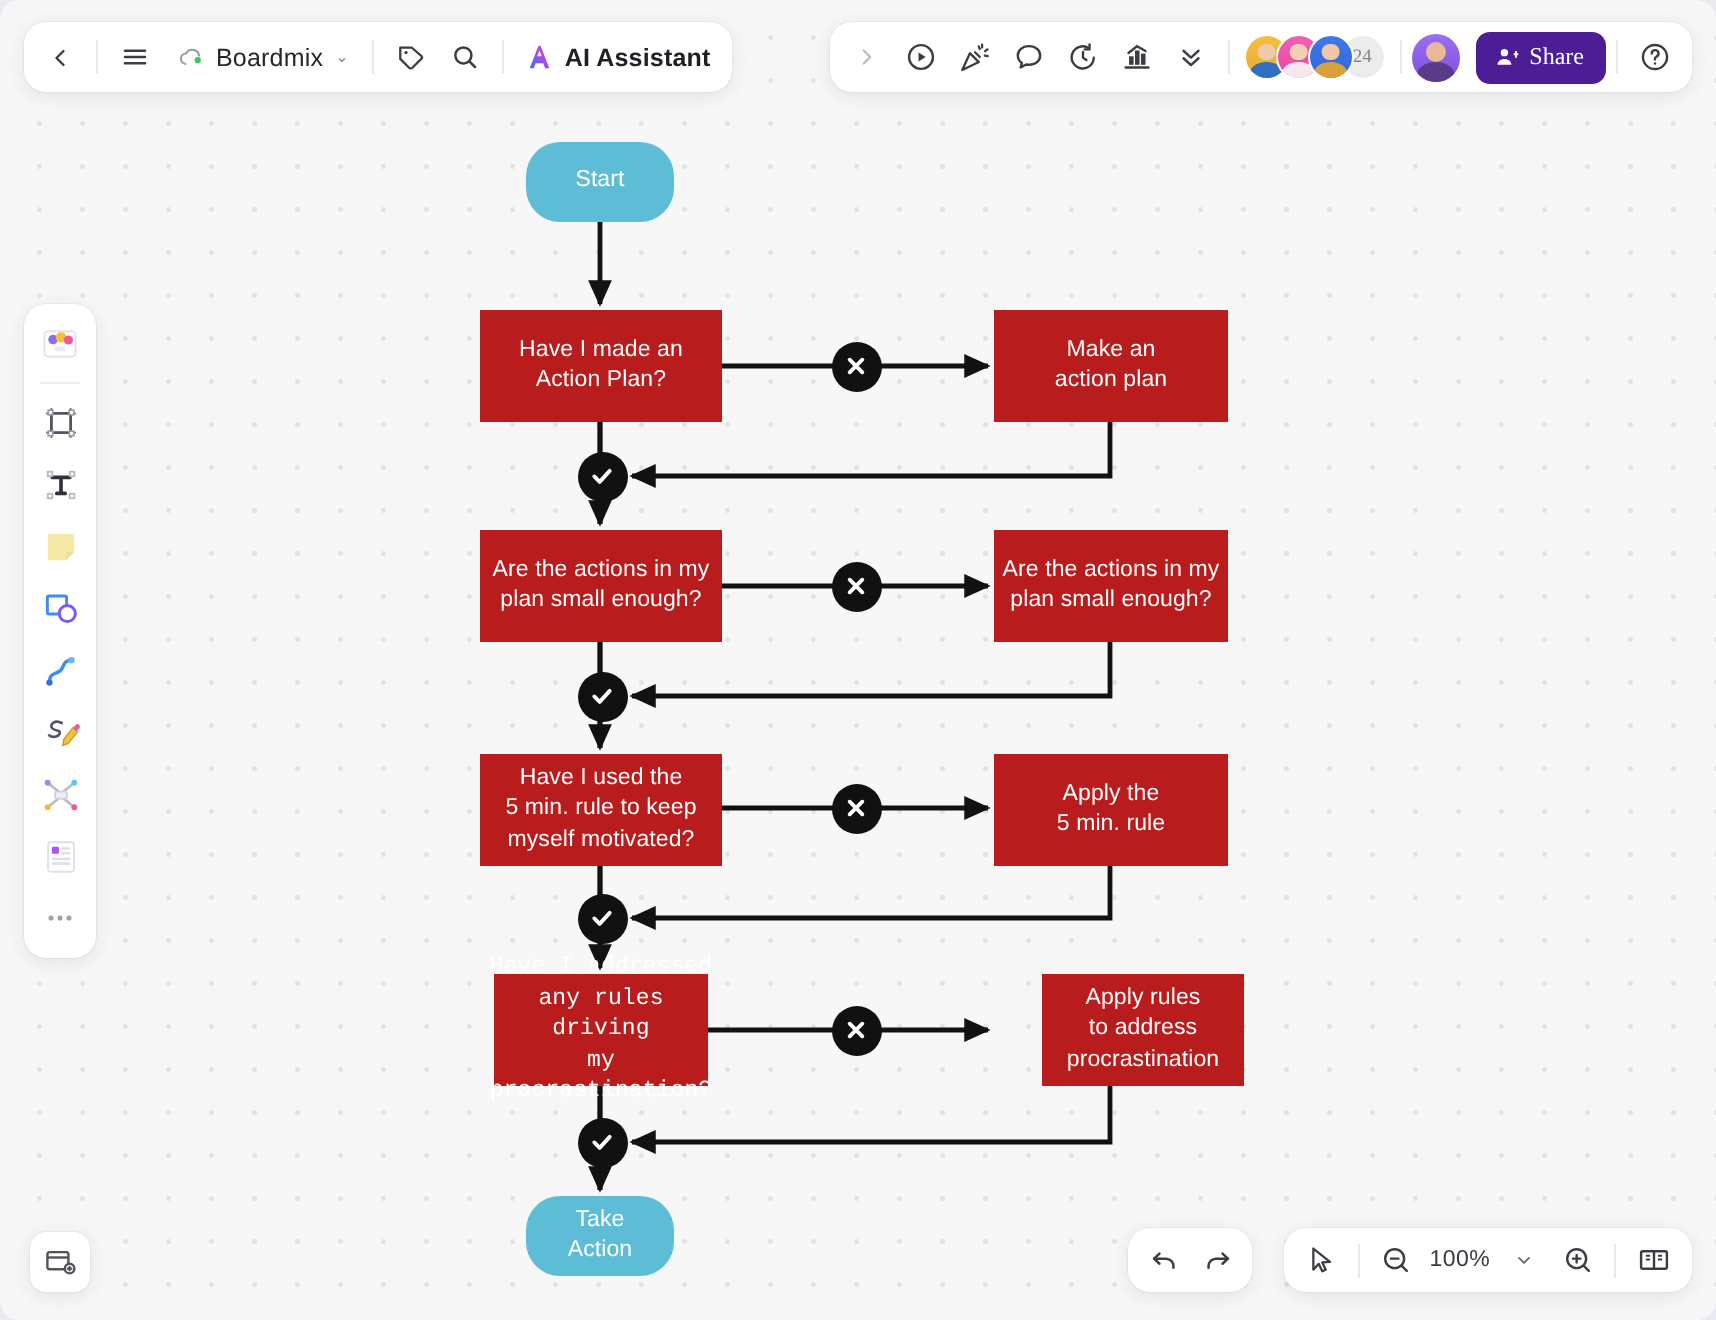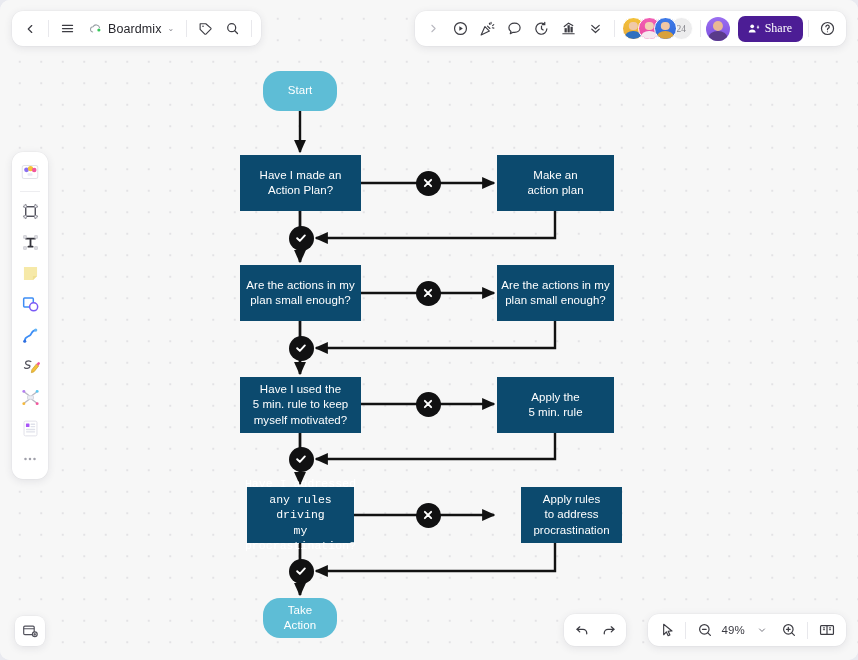--- a/index.html
+++ b/index.html
@@ -115,21 +115,21 @@
   #flow { position: absolute; inset: 0; pointer-events: none; }
   .node {
     position: absolute;
     display: flex; align-items: center; justify-content: center;
     text-align: center; color: #fff;
     font-size: 11.5px; line-height: 15.5px;
     pointer-events: auto; cursor: pointer;
     letter-spacing: .05px;
   }
   .node.terminal { background: #5ebdd6; border-radius: 17px; }
-  .node.process  { background: #0c4a6e; }
+  .node.process  { background: #b91c1c; }
 
   .badge {
     position: absolute; width: 25px; height: 25px; border-radius: 50%;
     background: #111112; color: #fff;
     display: flex; align-items: center; justify-content: center;
     pointer-events: auto; cursor: pointer;
   }
   .badge svg { display: block; }
 </style>
 </head>
@@ -280,20 +280,34 @@
         <circle cx="8" cy="8.4" r="1.3" fill="#3c3c43" stroke="none"></circle>
       </svg>
     </div>
     <div class="tb-btn">
       <svg width="15" height="15" viewBox="0 0 24 24" fill="none" stroke="#3c3c43" stroke-width="2" stroke-linecap="round">
         <circle cx="10.7" cy="10.7" r="6.4"></circle>
           <line x1="15.6" y1="15.6" x2="20" y2="20"></line>
       </svg>
     </div>
     <div class="tb-sep"></div>
+    <div class="ai-pill">
+      <svg width="15" height="15" viewBox="0 0 24 24">
+        <defs>
+          <linearGradient id="aig" x1="0" y1="1" x2="1" y2="0">
+            <stop offset="0" stop-color="#2f7bf6"></stop>
+            <stop offset=".5" stop-color="#9b4ff0"></stop>
+            <stop offset="1" stop-color="#f5426c"></stop>
+          </linearGradient>
+        </defs>
+        <path d="M11.6 3 4.5 21h3.4l1.5-4h6l1.5 4h3.4L13.2 3z" fill="url(#aig)"></path>
+        <path d="M10.6 11.3h3.6l-1.8-4.8z" fill="#ffffff"></path>
+      </svg>
+      <span class="ai-label">AI Assistant</span>
+    </div>
   </div>
 
   <div class="bar" id="topbar-right">
     <div class="tb-btn">
       <svg width="13" height="13" viewBox="0 0 24 24" fill="none" stroke="#b9b9c0" stroke-width="2" stroke-linecap="round" stroke-linejoin="round">
         <polyline points="9 6 15 12 9 18"></polyline>
       </svg>
     </div>
     <div class="tb-btn">
       <svg width="17" height="17" viewBox="0 0 24 24" fill="none" stroke="#3c3c43" stroke-width="1.7">
@@ -507,21 +521,21 @@
       </svg>
     </div>
     <div class="tb-sep"></div>
     <div class="tb-btn">
       <svg width="16" height="16" viewBox="0 0 24 24" fill="none" stroke="#3c3c43" stroke-width="1.8" stroke-linecap="round">
         <circle cx="11" cy="11" r="7.1"></circle>
           <line x1="8.2" y1="11" x2="13.8" y2="11"></line>
         <line x1="16.2" y1="16.2" x2="20.1" y2="20.1"></line>
       </svg>
     </div>
-    <div class="zoom-val">49%</div>
+    <div class="zoom-val">100%</div>
     <div class="tb-btn" style="padding:0 2px">
       <svg width="10" height="10" viewBox="0 0 24 24" fill="none" stroke="#6a6a74" stroke-width="2.2" stroke-linecap="round" stroke-linejoin="round">
         <polyline points="6 9.5 12 15.5 18 9.5"></polyline>
       </svg>
     </div>
     <div class="tb-btn">
       <svg width="16" height="16" viewBox="0 0 24 24" fill="none" stroke="#3c3c43" stroke-width="1.8" stroke-linecap="round">
         <circle cx="11" cy="11" r="7.1"></circle>
         <line x1="8.2" y1="11" x2="13.8" y2="11"></line>
           <line x1="11" y1="8.2" x2="11" y2="13.8"></line>

